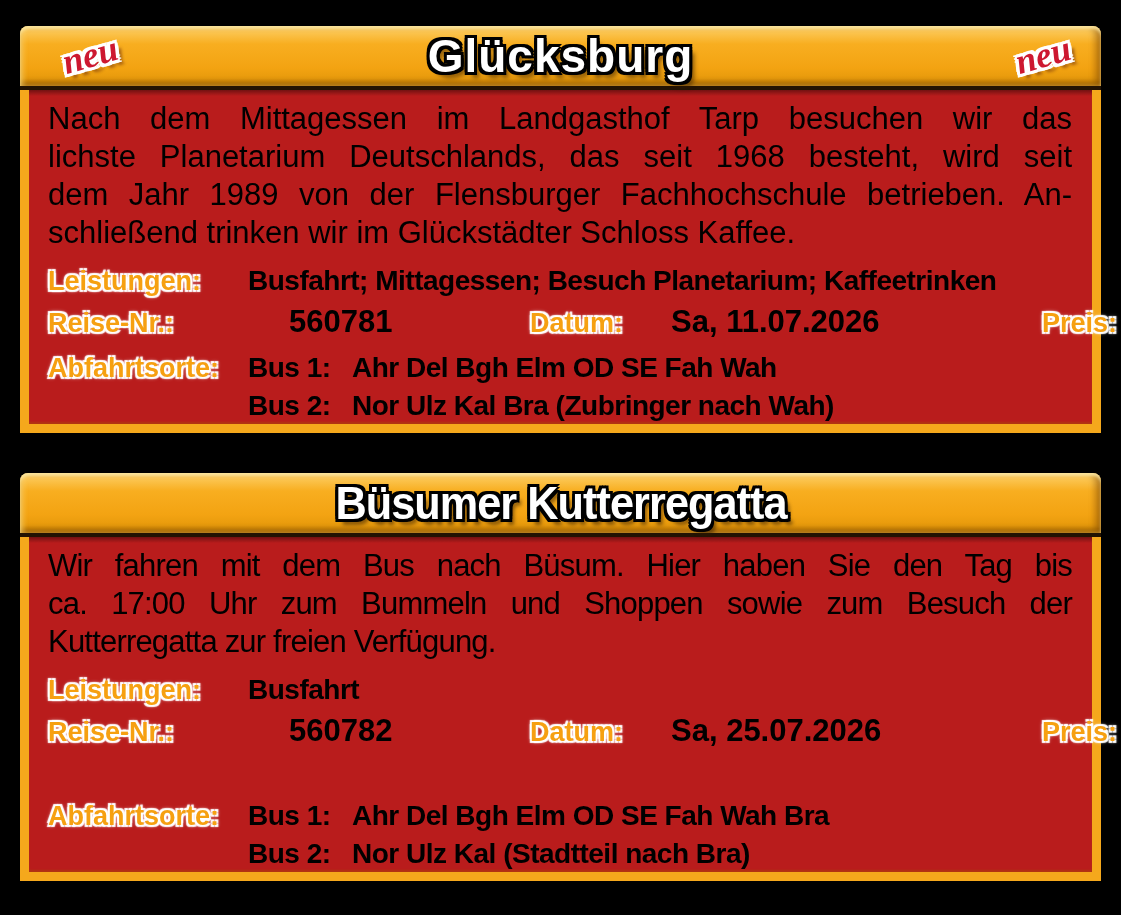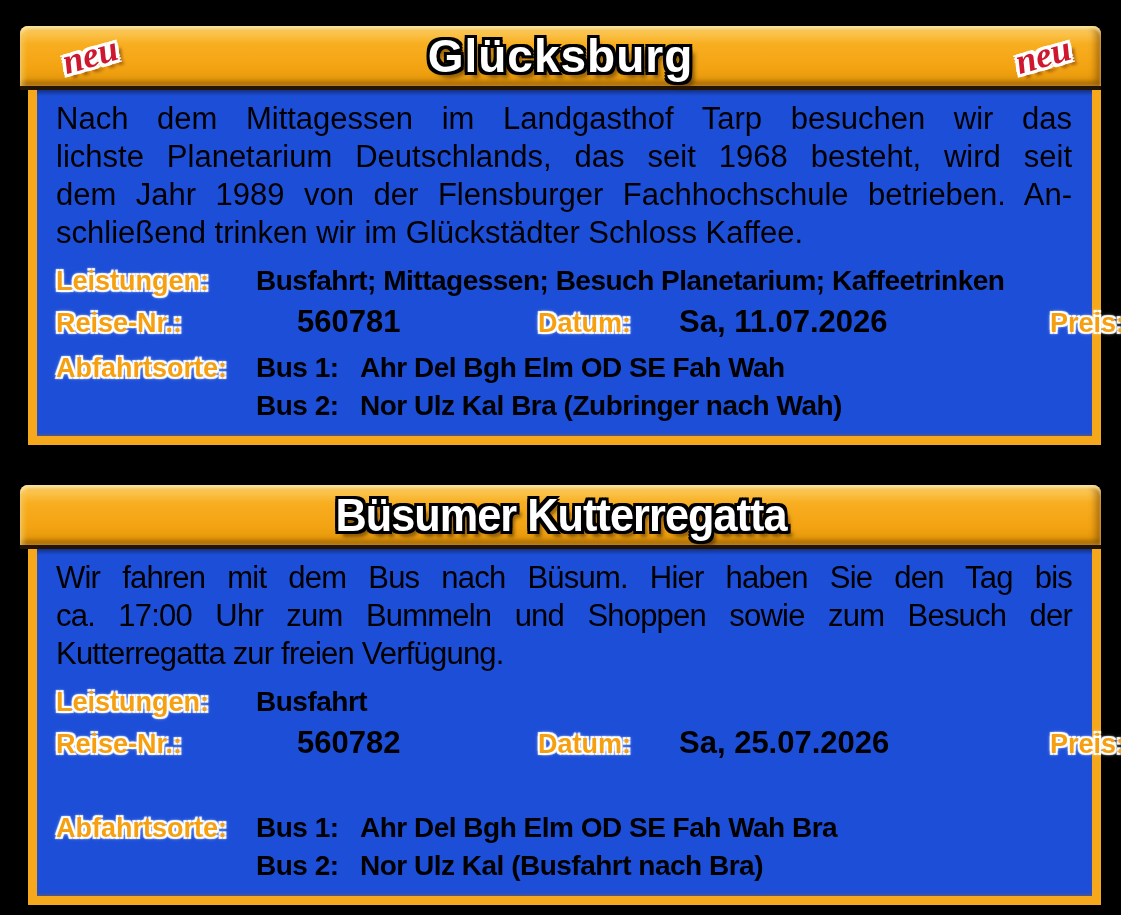--- a/index.html
+++ b/index.html
@@ -34,24 +34,24 @@
     font-size:36px;color:#cd1830;transform:rotate(-16deg);
     text-shadow:-3px -3px 0 #fff,3px -3px 0 #fff,-3px 3px 0 #fff,3px 3px 0 #fff,
                 -3px 0 0 #fff,3px 0 0 #fff,0 -3px 0 #fff,0 3px 0 #fff,
                 5px 6px 3px rgba(80,20,10,.45);
   }
   .neu.left{left:42px;}
   .neu.right{right:30px;}
 
   
   .card-body{
-    background:#1d4ed8;
+    background:#b91c1c;
     border-left:9px solid #f5a81c;border-right:9px solid #f5a81c;border-bottom:9px solid #f5a81c;
     box-shadow:inset 0 -2px 2px rgba(160,100,0,.35);
-    padding:8px 20px 12px 19px;box-sizing:border-box;margin-left:8px;
+    padding:8px 20px 0 19px;box-sizing:border-box;
   }
   .hdr-shadow{height:6px;margin:-8px -20px 4px -19px;
     background:linear-gradient(180deg,rgba(0,0,0,.38),rgba(0,0,0,0));}
 
   .para{color:#000;font-size:31px;}
   .para .line{line-height:38px;text-align:justify;text-align-last:justify;white-space:nowrap;}
   .para .line.last{text-align:left;text-align-last:left;white-space:normal;}
   .para.condensed .line{letter-spacing:-0.8px;}
 
   .details{margin-top:12px;font-weight:bold;}
@@ -135,19 +135,19 @@
           <span class="val big">37,- €</span>
         </div>
         <div class="row row-abfahrt">
           <span class="lbl">Abfahrtsorte:</span>
           <span class="val">Bus 1:</span>
           <span class="val">Ahr Del Bgh Elm OD SE Fah Wah Bra</span>
         </div>
         <div class="row row-abfahrt">
           <span></span>
           <span class="val">Bus 2:</span>
-          <span class="val">Nor Ulz Kal (Busfahrt nach Bra)</span>
+          <span class="val">Nor Ulz Kal (Stadtteil nach Bra)</span>
         </div>
       </div>
     </div>
   </div>
 
 </div>
 
 </body></html>

